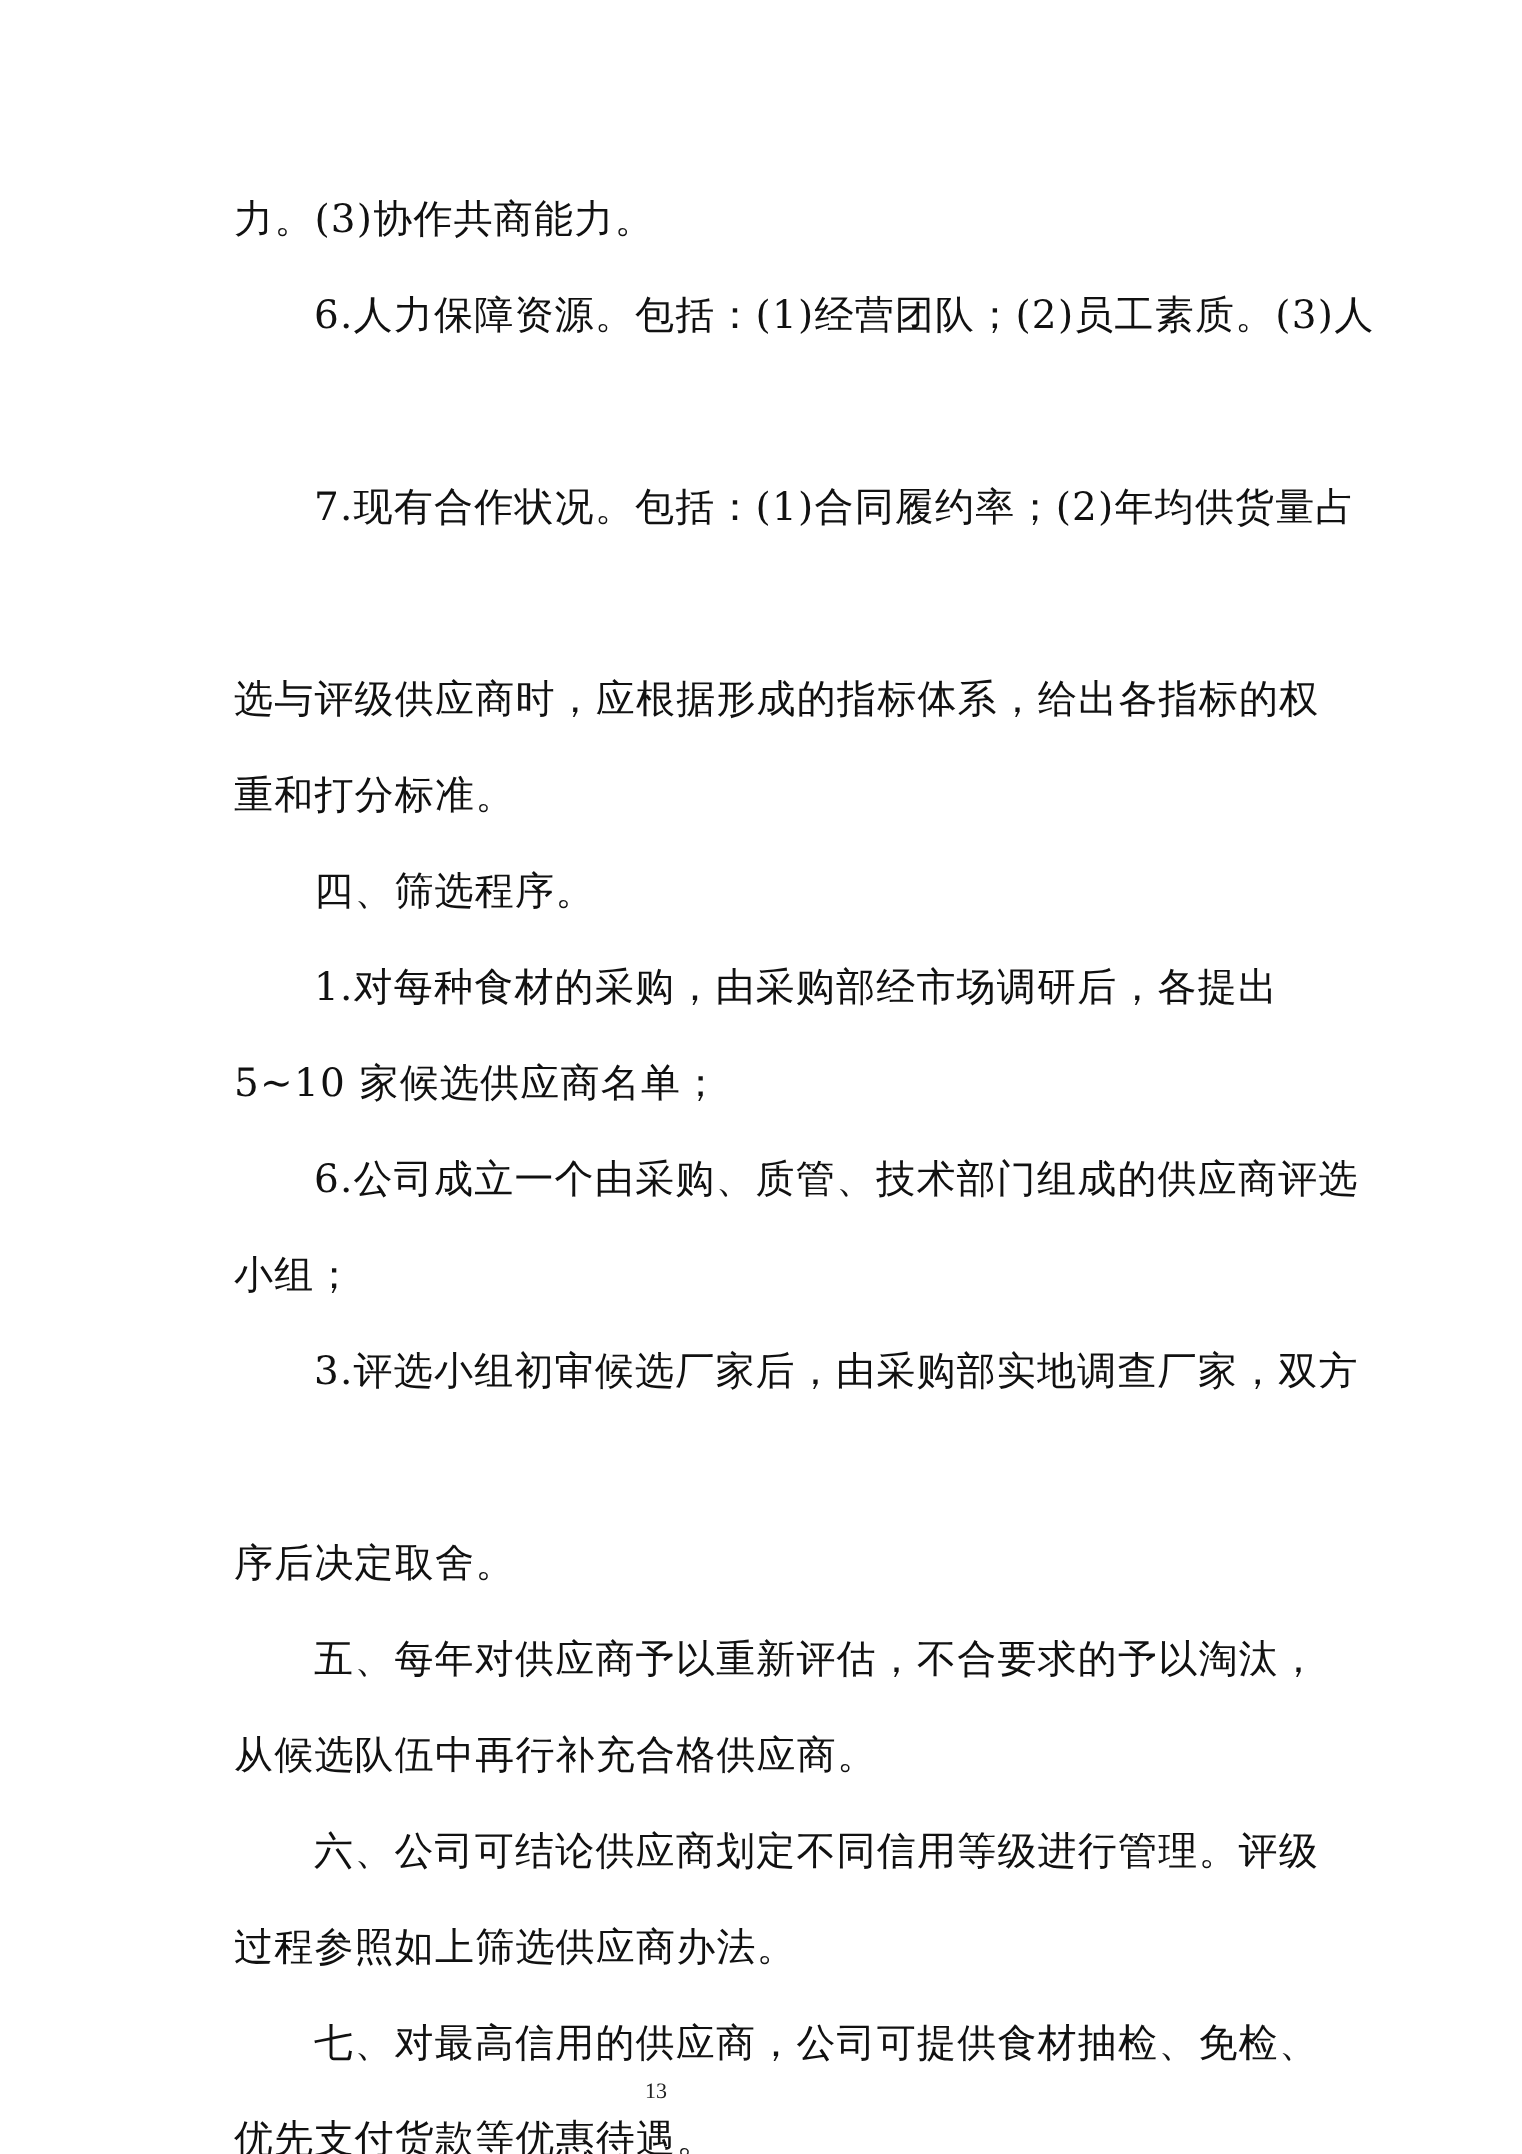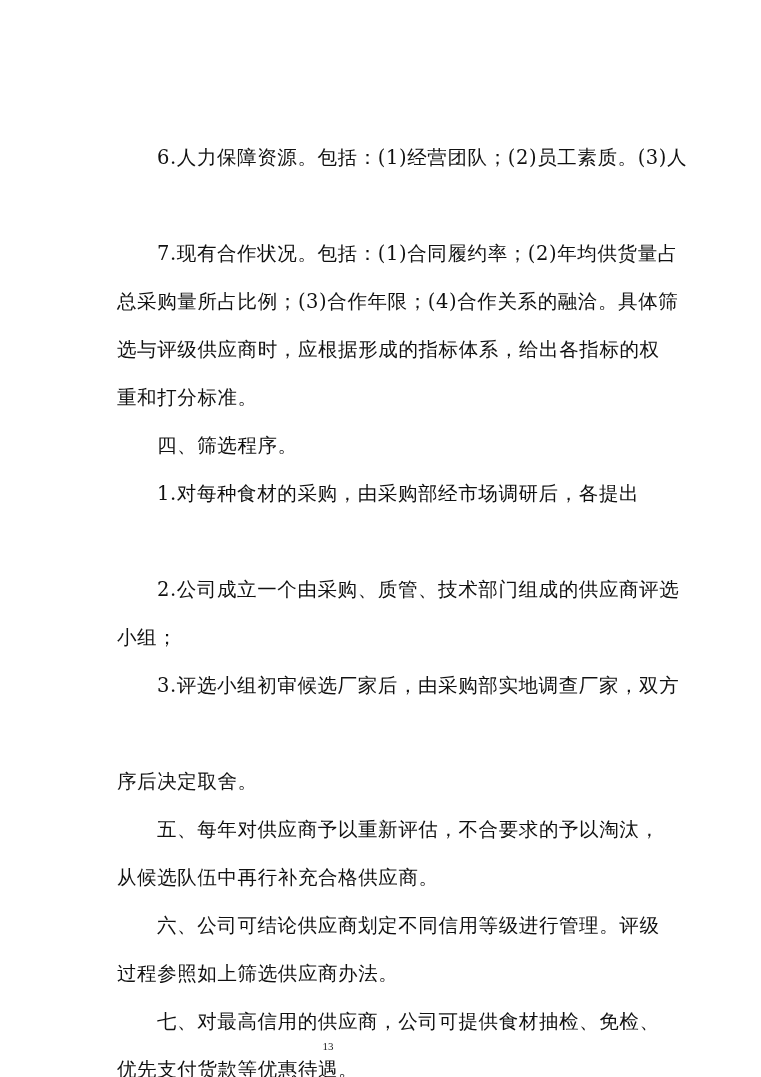--- a/index.html
+++ b/index.html
@@ -15,28 +15,29 @@
     .indent { left: 157px; }
     .page-number {
       position: absolute; left: 0; width: 656px; top: 1040px; text-align: center;
       font-family: "Liberation Serif", "DejaVu Serif", serif; font-size: 11px; color: #222222;
     }
   </style>
 </head>
 <body>
 
 <div class="page">
+  <div class="line" style="top:98px">力。(3)协作共商能力。</div>
   <div class="line indent" style="top:146px">6.人力保障资源。包括：(1)经营团队；(2)员工素质。(3)人</div>
   <div class="line indent" style="top:242px">7.现有合作状况。包括：(1)合同履约率；(2)年均供货量占</div>
-  <div class="line" style="top:290px">总采购量所占比例；(3)合作年限；(4)合作关系的融洽。具体筛</div>
   <div class="line" style="top:338px">选与评级供应商时，应根据形成的指标体系，给出各指标的权</div>
   <div class="line" style="top:386px">重和打分标准。</div>
   <div class="line indent" style="top:434px">四、筛选程序。</div>
   <div class="line indent" style="top:482px">1.对每种食材的采购，由采购部经市场调研后，各提出</div>
-  <div class="line indent" style="top:578px">2.公司成立一个由采购、质管、技术部门组成的供应商评选</div>
+  <div class="line" style="top:530px">5~10 家候选供应商名单；</div>
+  <div class="line indent" style="top:578px">6.公司成立一个由采购、质管、技术部门组成的供应商评选</div>
   <div class="line" style="top:626px">小组；</div>
   <div class="line indent" style="top:674px">3.评选小组初审候选厂家后，由采购部实地调查厂家，双方</div>
   <div class="line" style="top:770px">序后决定取舍。</div>
   <div class="line indent" style="top:818px">五、每年对供应商予以重新评估，不合要求的予以淘汰，</div>
   <div class="line" style="top:866px">从候选队伍中再行补充合格供应商。</div>
   <div class="line indent" style="top:914px">六、公司可结论供应商划定不同信用等级进行管理。评级</div>
   <div class="line" style="top:962px">过程参照如上筛选供应商办法。</div>
   <div class="line indent" style="top:1010px">七、对最高信用的供应商，公司可提供食材抽检、免检、</div>
   <div class="line" style="top:1058px">优先支付货款等优惠待遇。</div>
   <div class="page-number">13</div>

